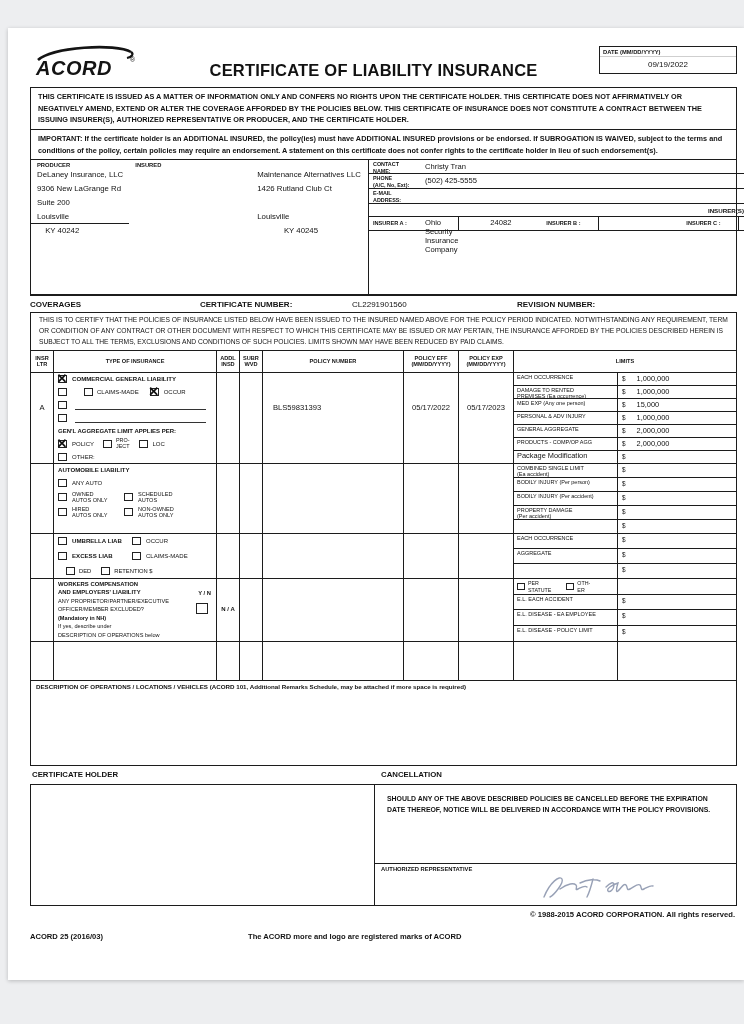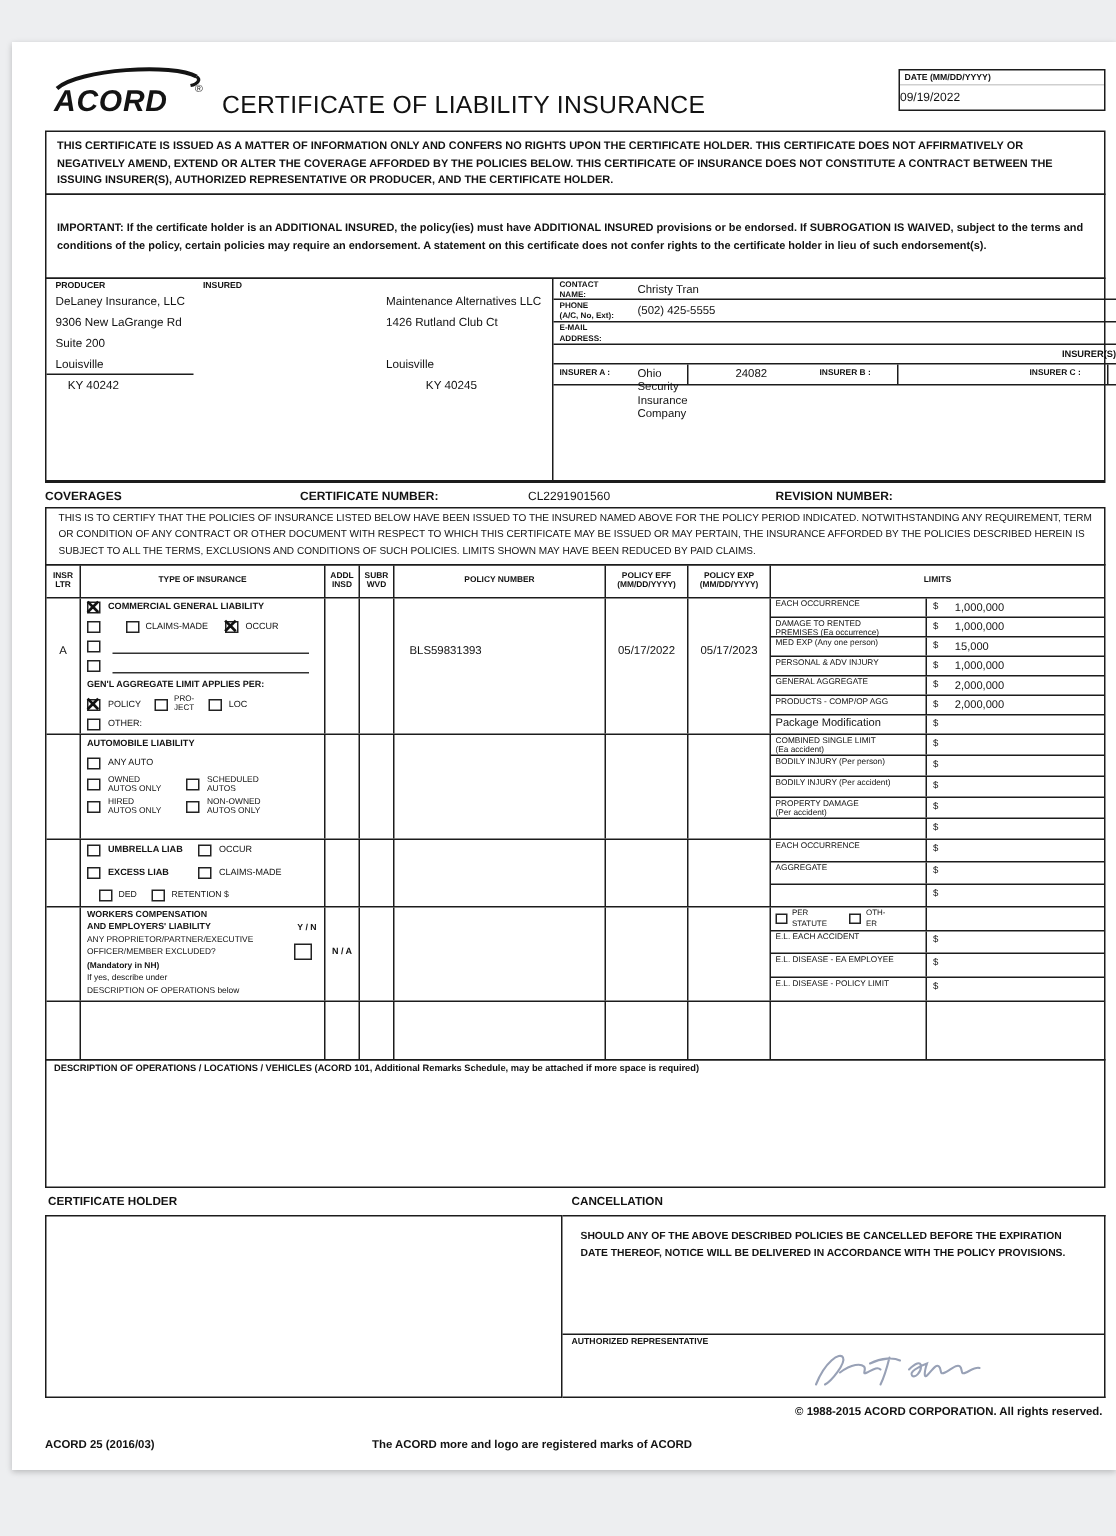--- a/index.html
+++ b/index.html
@@ -5,28 +5,28 @@
   *{box-sizing:border-box;margin:0;padding:0}
   html,body{width:744px;height:1024px}
   body{background:#edeef0;font-family:"Liberation Sans",sans-serif;color:#121212;overflow:hidden}
   .sheet{position:absolute;left:8px;top:28px;width:736px;height:952px;background:#fff;box-shadow:0 1px 4px rgba(0,0,0,.22)}
   .form{padding:16px 7px 0 22px}
   .b{font-weight:bold}
   .pre{white-space:pre-line}
   
   .hdr{display:flex;align-items:flex-end;height:44px;position:relative}
   .logo{width:118px;flex:none}
-  .ttl{flex:1;font-size:16.5px;font-weight:normal;letter-spacing:.2px;padding-bottom:8px}
+  .ttl{flex:1;text-align:center;font-size:16.5px;font-weight:bold;letter-spacing:.2px;padding-bottom:8px}
   .datebox{width:138px;flex:none;border:1px solid #1c1c1c;align-self:flex-start;margin-top:2px}
   .datebox .dl{font-size:5.8px;font-weight:bold;padding:2px 3px 1px;border-bottom:1px solid #cfcfcf}
-  .datebox .dv{font-size:8px;padding:3px 0 4px}
+  .datebox .dv{font-size:8px;text-align:center;padding:3px 0 4px}
   
   .bx{border:1.5px solid #1c1c1c;margin-top:-1px}
   .disc{padding:3px 7px;font-size:7.3px;font-weight:bold;line-height:1.6}
-  .imp{padding:16px 7px;font-size:7.3px;font-weight:bold;line-height:1.6}
+  .imp{padding:3px 7px;font-size:7.3px;font-weight:bold;line-height:1.6}
   
   .parties{display:flex;margin-top:-1px;border:1.5px solid #1c1c1c;border-bottom-width:2px;height:137px}
   .pleft{width:338px;flex:none;border-right:1px solid #1c1c1c;display:flex;flex-direction:row}
   .producer{height:64px;border-bottom:1px solid #1c1c1c;padding:2px 6px}
   .insured{flex:1;padding:2px 6px}
   .slab{font-size:5.8px;font-weight:bold}
   .pline{font-size:7.8px;line-height:14px;display:flex}
   .pright .sz{margin-left:auto;padding-right:44px}
   .ind{margin-left:122px}
   .pright{flex:1;display:flex;flex-direction:column}

